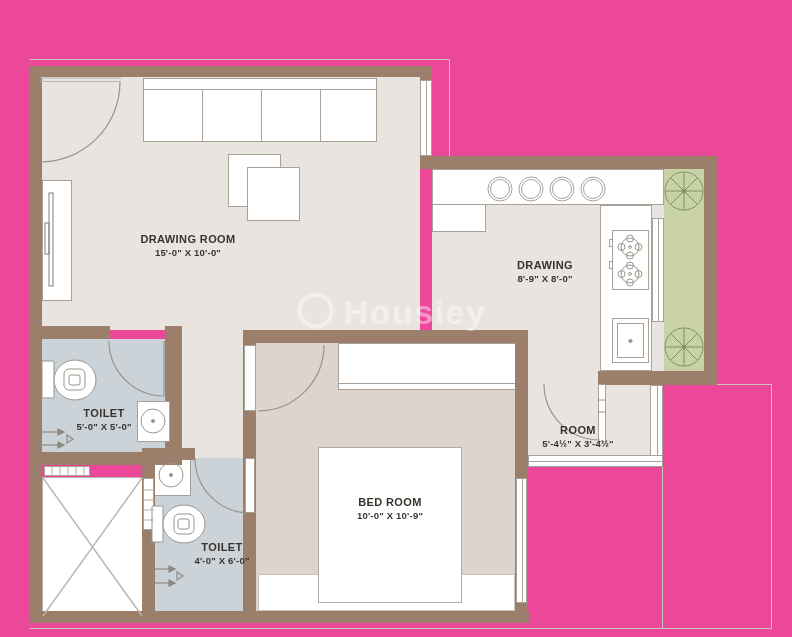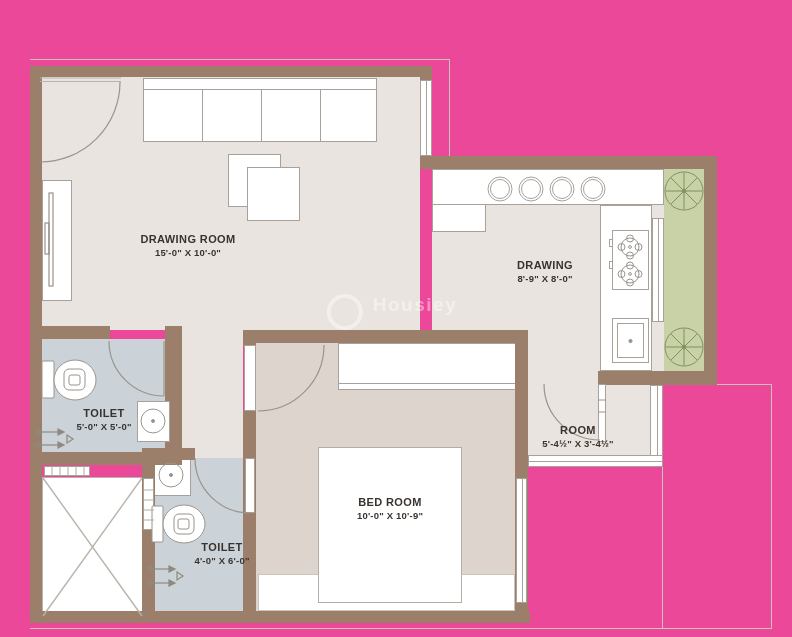--- a/index.html
+++ b/index.html
@@ -16,21 +16,21 @@
   .winH::after{content:"";position:absolute;left:0;right:0;top:50%;height:1px;background:var(--line,#a8a19a);}
   .leaf{border:1px solid var(--line,#a8a19a);}
   .thin{position:absolute;z-index:2;background:var(--thin-line,#cac4bc);}
   svg.lineart{position:absolute;left:0;top:0;z-index:5;pointer-events:none;}
   .rlabel{position:absolute;z-index:6;transform:translate(-50%,-50%);text-align:center;
           color:var(--text,#3a332d);font-weight:bold;white-space:nowrap;}
   .rname{font-size:11px;letter-spacing:.4px;}
   .rdims{font-size:9.5px;margin-top:2px;letter-spacing:.2px;}
   .wm{position:absolute;z-index:7;left:392px;top:312px;transform:translate(-50%,-50%);
       display:flex;align-items:flex-start;gap:10px;opacity:.42;color:#fff;font-weight:bold;
-      font-size:19px;letter-spacing:1.5px;}
+      font-size:34px;letter-spacing:1.5px;}
   .wm-logo{width:28px;height:28px;border:4px solid #fff;border-radius:50%;}
   .band{position:absolute;z-index:2;background:#fff;border:1px solid var(--thin-line,#cac4bc);box-sizing:border-box;}
   .inner-line{position:absolute;left:0;right:0;border-top:1px solid var(--line,#a8a19a);}
 </style>
 </head>
 <body>
 
 <div id="stage">
 
   <div class="f" style="left:42px;top:77px;width:378px;height:253px;background:var(--floor,#e9e4df)"></div>

